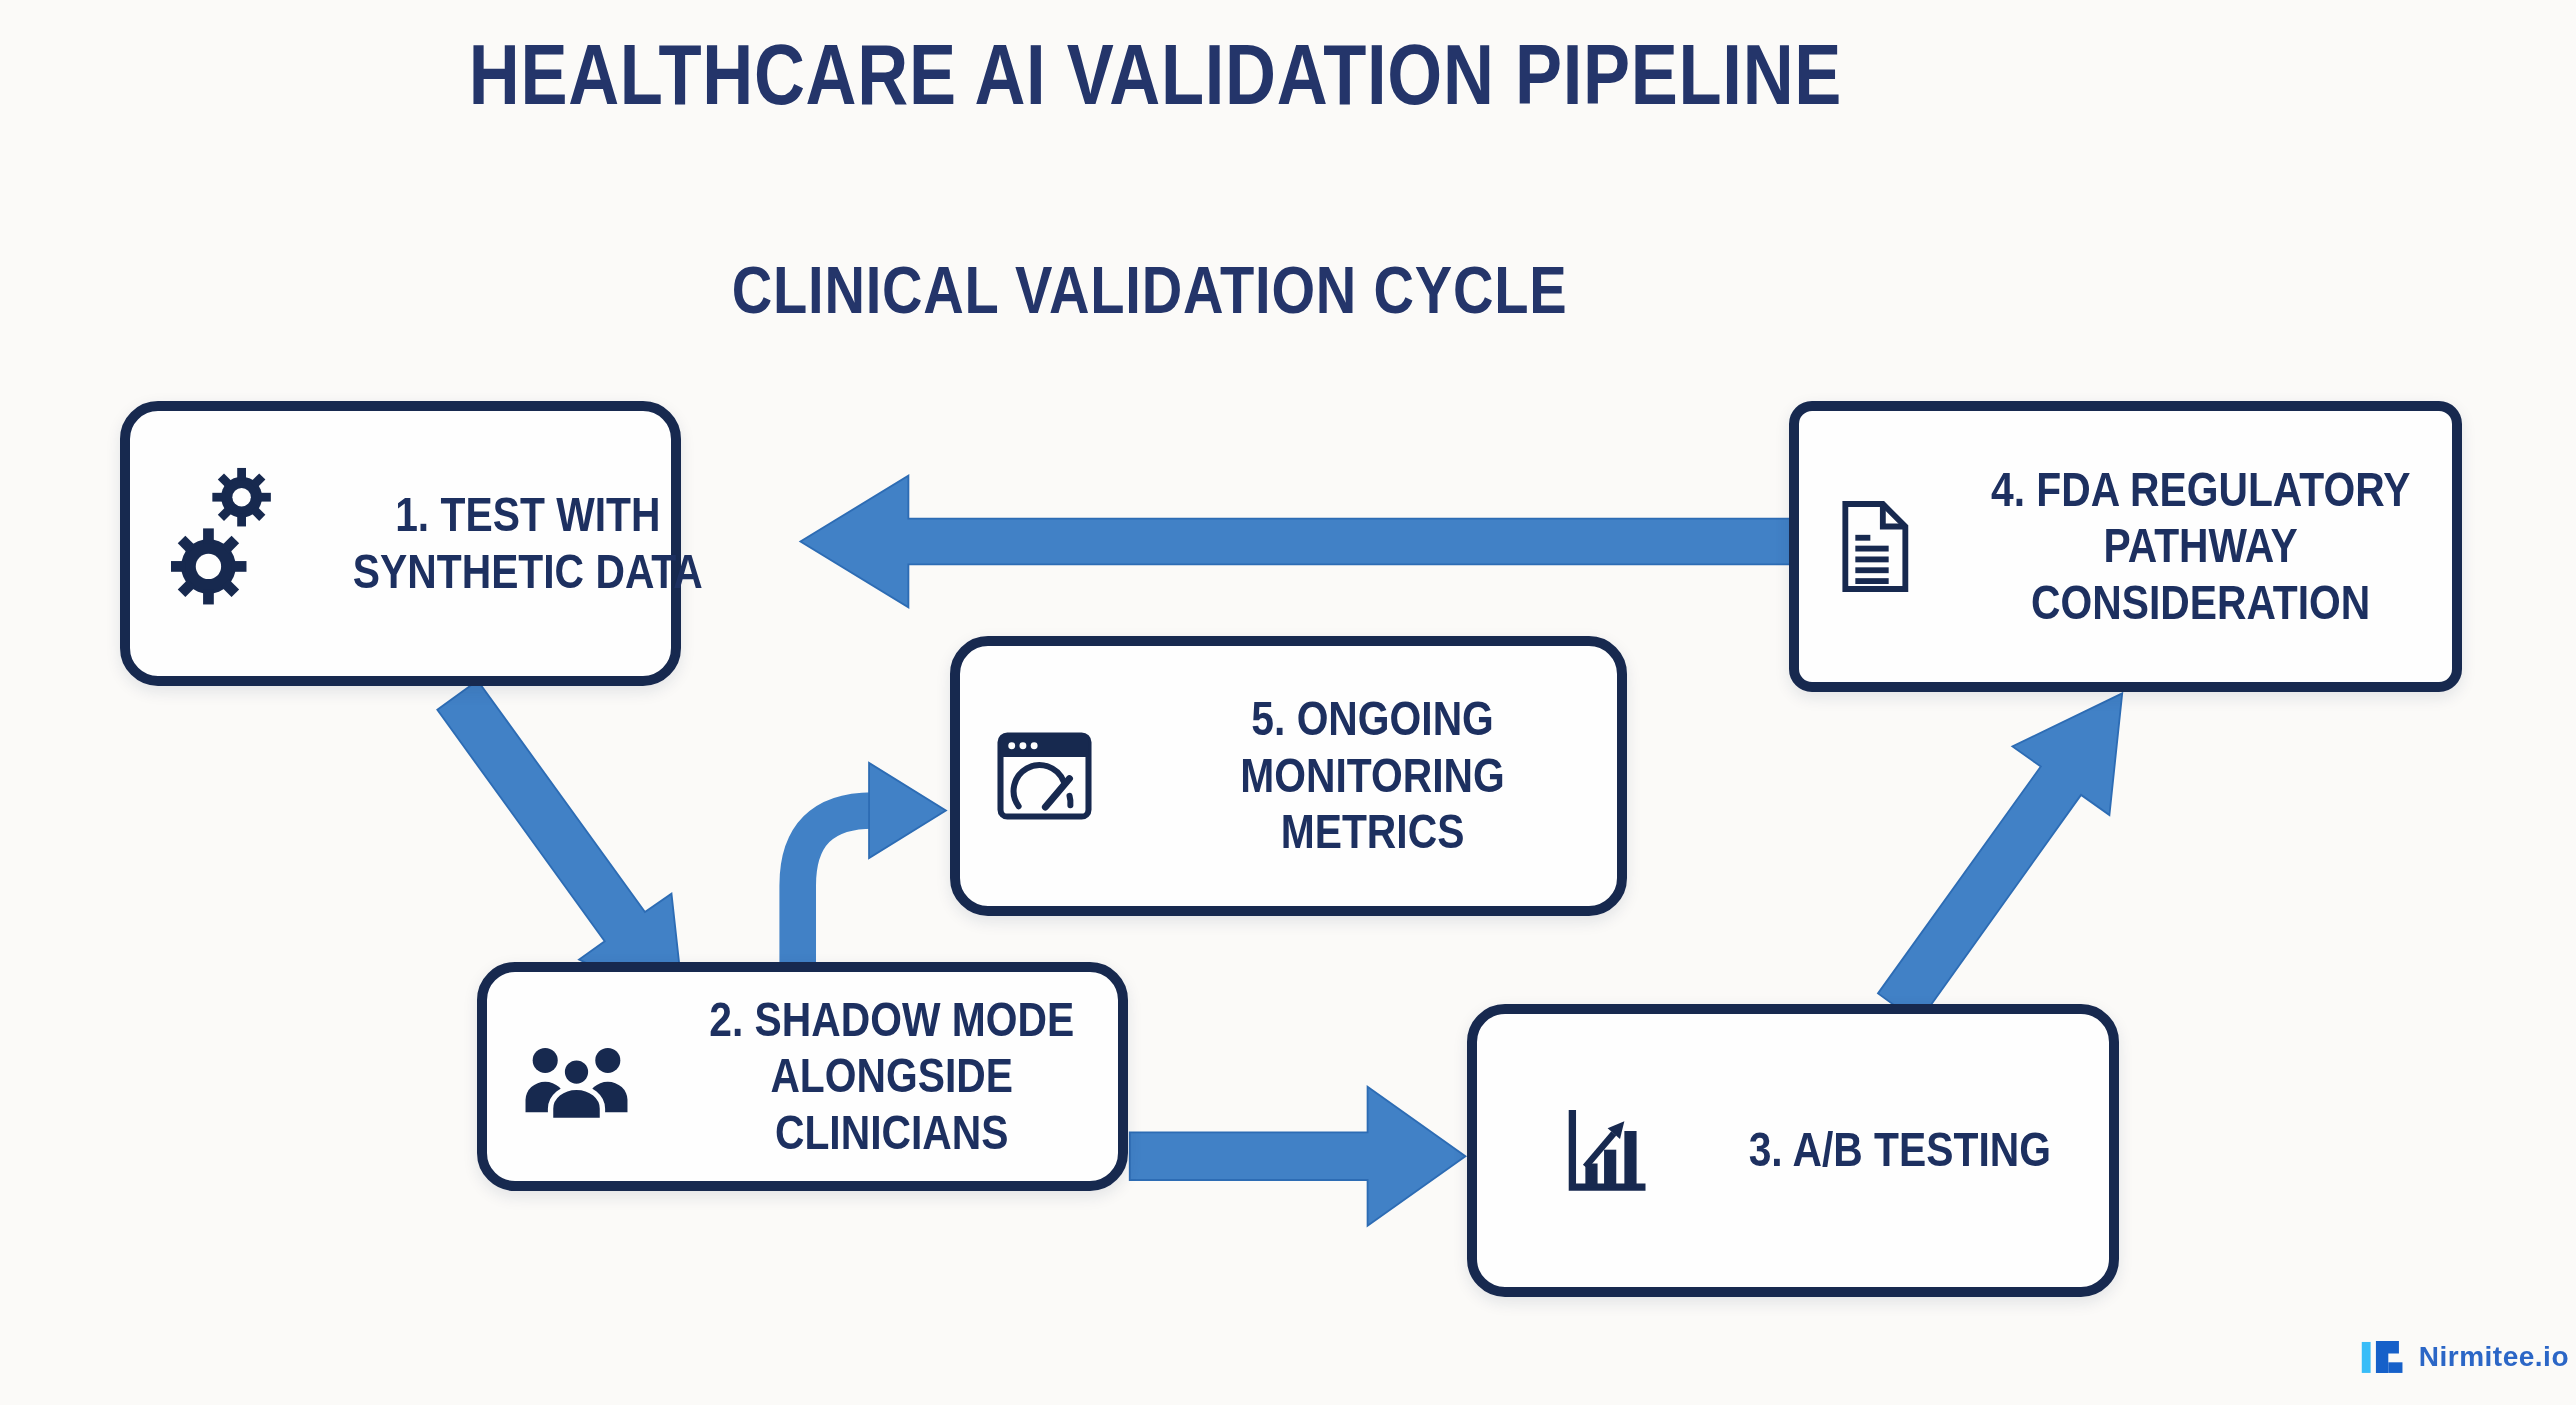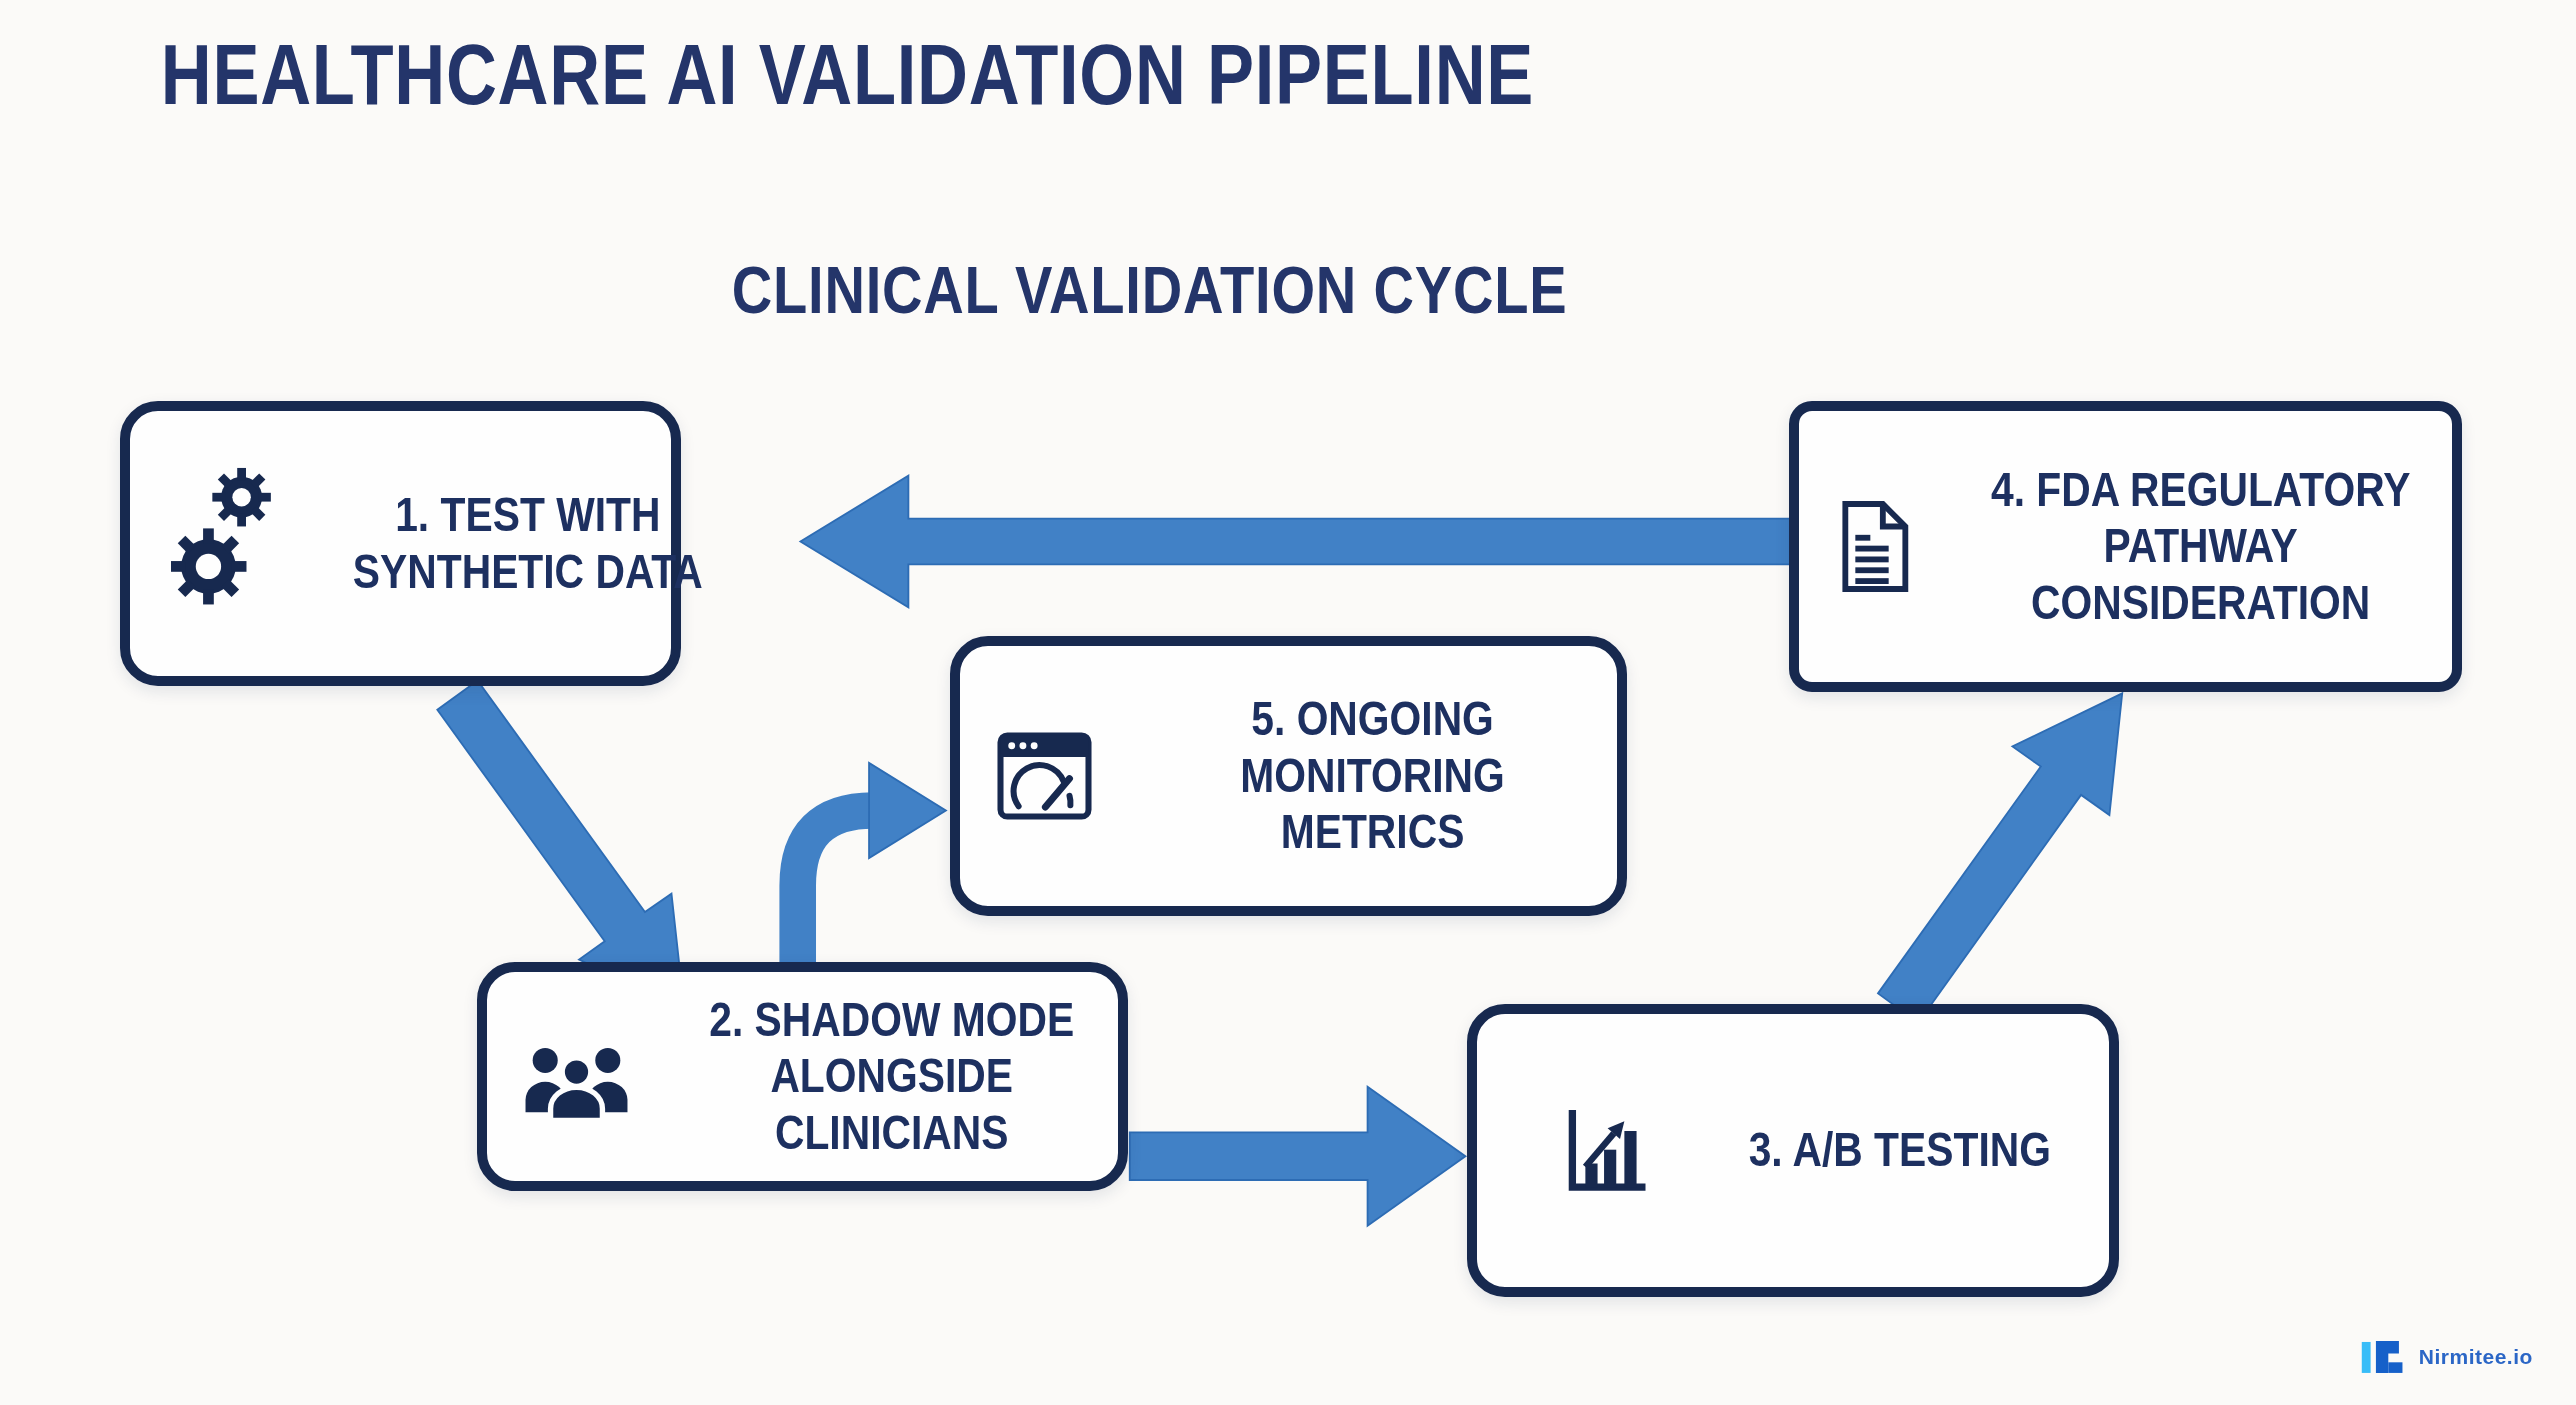--- a/index.html
+++ b/index.html
@@ -2,21 +2,21 @@
 <html style="--page-bg: #fbfaf8; --box-bg: #fefefe; --navy: #17294f; --text-navy: #1d3060; --title-navy: #24356a; --arrow-blue: #4181c6; --arrow-edge: #2d6cb4; --logo-blue: #2b66c6; --logo-cyan: #38bdf8; --logo-dark: #1660c9;font-size:14.6px"><head>
 <meta charset="utf-8">
 <style>
   html,body{margin:0;padding:0;}
   .canvas{
     position:relative; width:2576px; height:1405px; overflow:hidden;
     background:var(--page-bg,#fbfaf8);
     font-family:"Liberation Sans","DejaVu Sans",sans-serif;
   }
   
-  .title-wrap{position:absolute; left:10px; top:27.4px; width:2311px; }
+  .title-wrap{position:absolute; left:0; top:27.4px; width:2311px; text-align:center;}
   .title-wrap .txt{
     display:inline-block; font-weight:700; font-size:86px; line-height:1.1;
     color:var(--title-navy,#24356a); letter-spacing:0.9px;
     transform:scaleX(.82); transform-origin:center; white-space:pre;
   }
   .subtitle-wrap{position:absolute; left:0; top:254px; width:2300px; text-align:center;}
   .subtitle-wrap .txt{
     display:inline-block; font-weight:700; font-size:66px; line-height:1.1;
     color:var(--title-navy,#24356a); letter-spacing:0.9px;
     transform:scaleX(.85); transform-origin:center; white-space:pre;
@@ -51,21 +51,21 @@
   #box-3{left:1467px;top:1004px; width:652px; height:293px;padding-left:45px;}
   #box-4{left:1789px;top:401px;  width:673px; height:291px;border-radius:23px;}
   #box-5{left:950px;top:636px;  width:677px; height:280px;}
   #box-1 .icon{width:192px;}
   #box-2 .icon{width:178px;}
   #box-3 .icon{width:169px;}
   #box-4 .icon{width:151px;}
   #box-5 .icon{width:169px;}
   
   .logo{position:absolute; left:2360px; top:1337px; display:flex; align-items:center; gap:12.8px;}
-  .logo .logo-text{font-weight:700; font-size:21px; color:var(--logo-blue,#2b66c6); letter-spacing:0.5px;}
+  .logo .logo-text{font-weight:700; font-size:28px; color:var(--logo-blue,#2b66c6); letter-spacing:0.5px;}
 </style>
 </head>
 <body>
 
 <div class="canvas">
 
   <div class="title-wrap">
     <span class="txt">HEALTHCARE AI VALIDATION PIPELINE</span>
   </div>
   <div class="subtitle-wrap">

